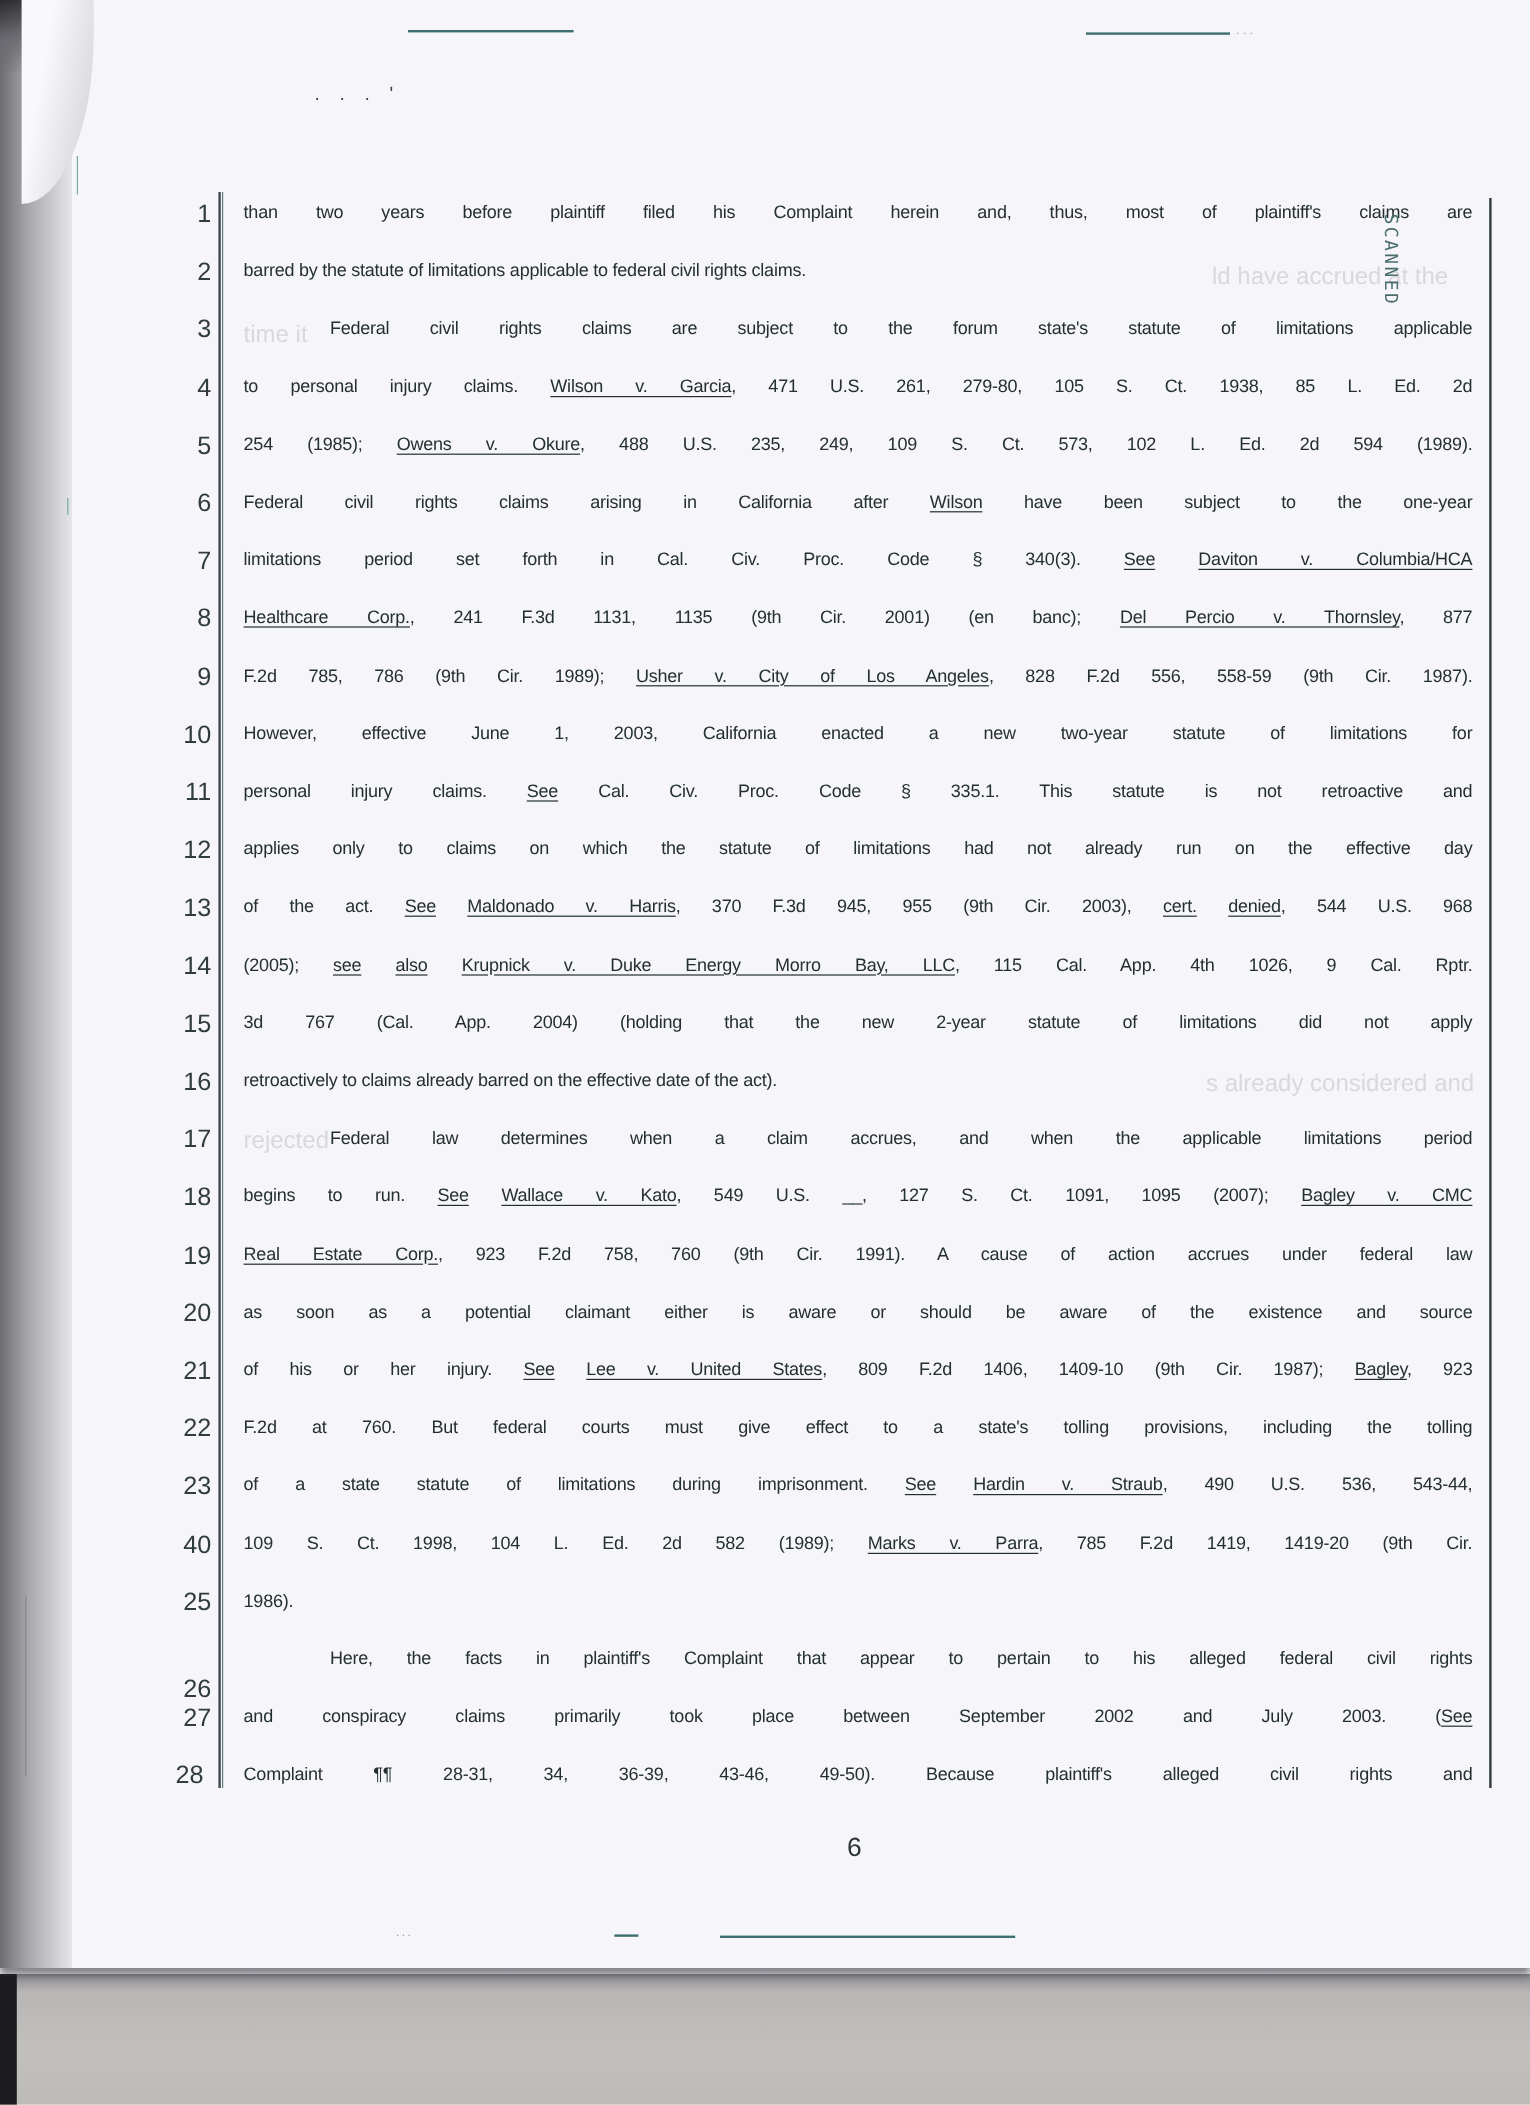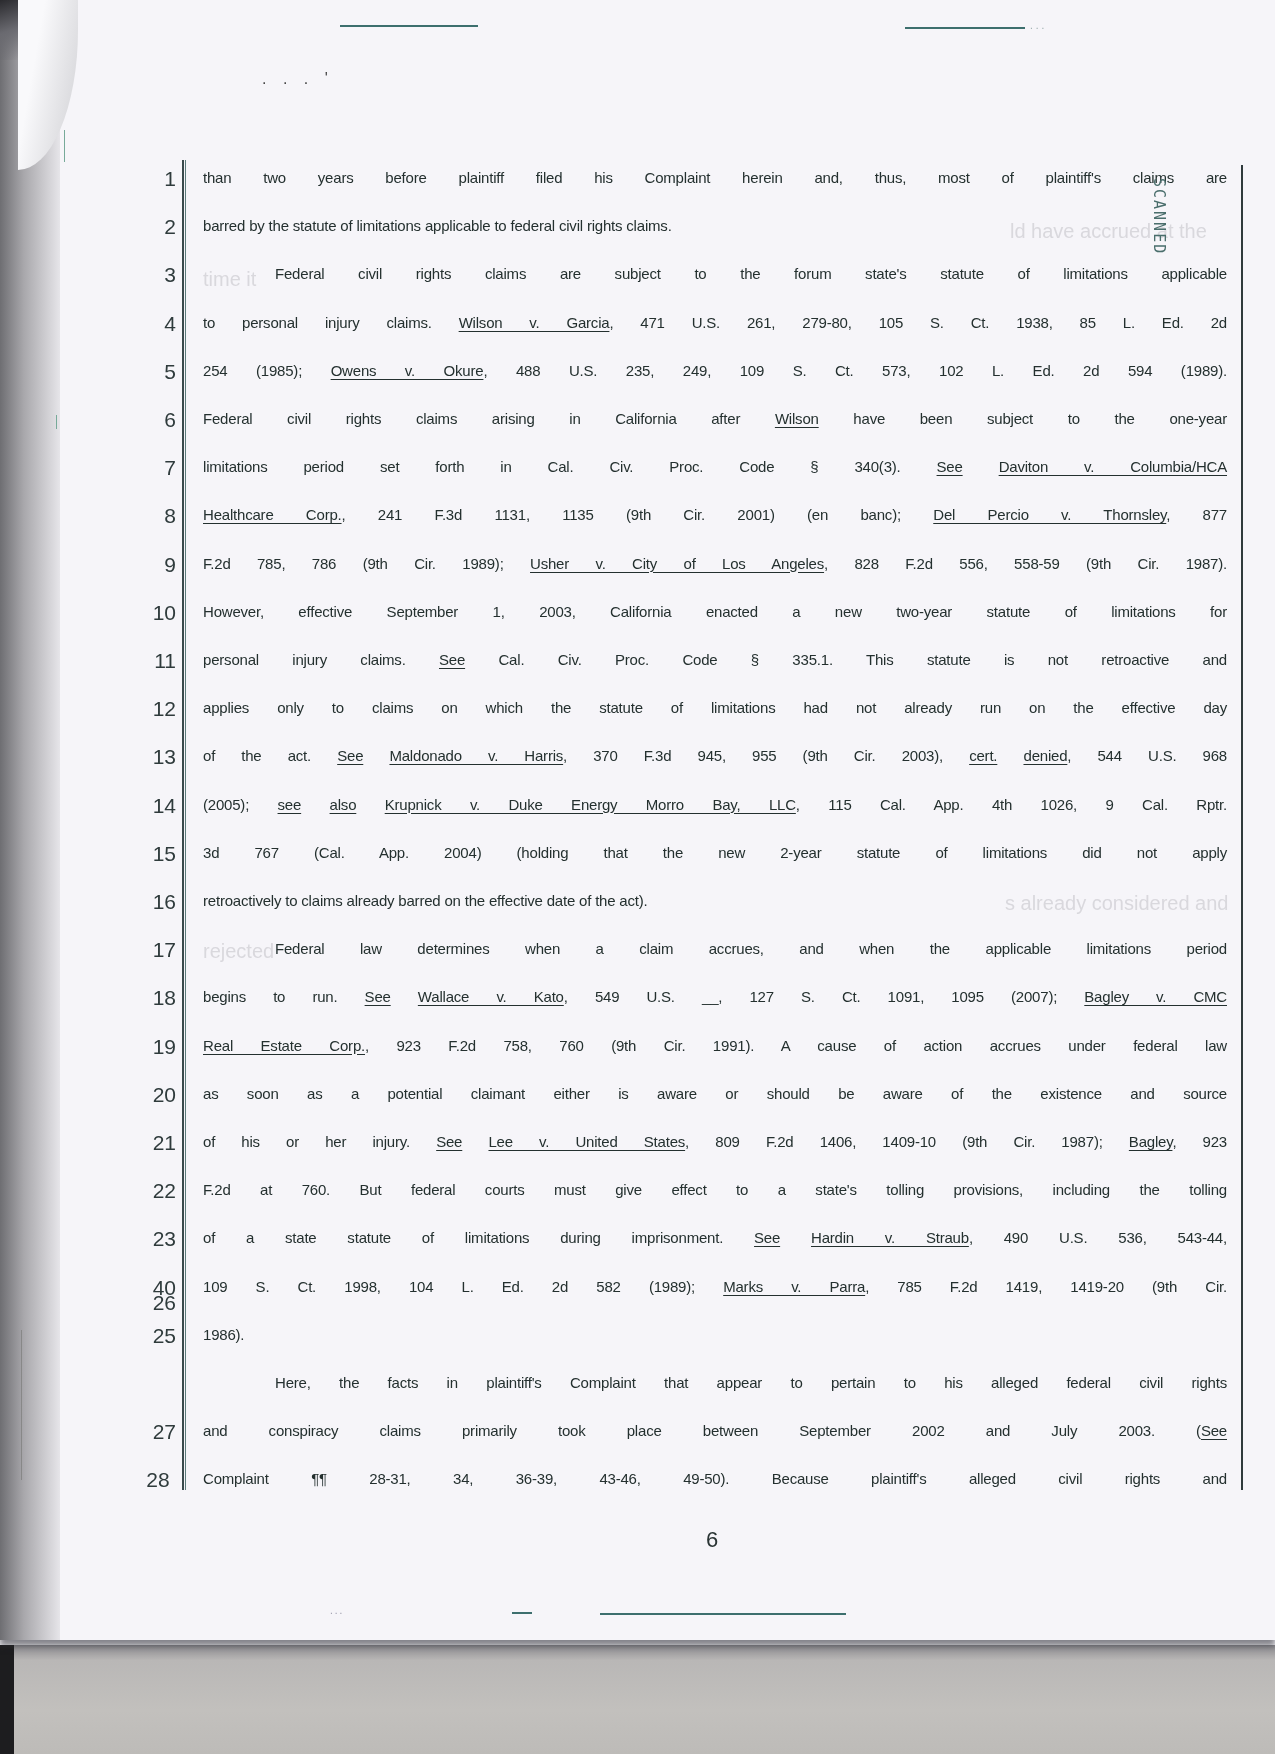--- a/index.html
+++ b/index.html
@@ -121,41 +121,41 @@
       <div class="line-number" style="top: 890px;">16</div>
       <div class="line-number" style="top: 938.2px;">17</div>
       <div class="line-number" style="top: 986.4px;">18</div>
       <div class="line-number" style="top: 1034.6px;">19</div>
       <div class="line-number" style="top: 1082.8px;">20</div>
       <div class="line-number" style="top: 1131px;">21</div>
       <div class="line-number" style="top: 1179.2px;">22</div>
       <div class="line-number" style="top: 1227.4px;">23</div>
       <div class="line-number" style="top: 1275.6px;">40</div>
       <div class="line-number" style="top: 1323.8px;">25</div>
-      <div class="line-number" style="top: 1291px; text-align: right;">26</div>
+      <div class="line-number" style="top: 1396px; text-align: right;">26</div>
       <div class="line-number" style="top: 1420.2px;">27</div>
       <div class="line-number" style="top: 1468.4px; text-align: center;">28</div>
     </div>
 
   <div class="ghost-text" style="left:1010px; top:220px;">ld have accrued at the</div>
   <div class="ghost-text" style="left:203px; top:268px;text-align:right;">time it</div>
   <div class="ghost-text" style="left:1005px; top:892px;">s already considered and</div>
   <div class="ghost-text" style="left:203px; top:940px;">rejected</div>
 
   <div class="body-text" id="body-text">
       <div class="text-line" style="top: 165px;"><span>than two years before plaintiff filed his Complaint herein and, thus, most of plaintiff's claims are</span></div>
       <div class="text-line last" style="top: 213.2px;"><span>barred by the statute of limitations applicable to federal civil rights claims.</span></div>
       <div class="text-line indent" style="top: 261.4px;"><span>Federal civil rights claims are subject to the forum state's statute of limitations applicable</span></div>
       <div class="text-line" style="top: 309.6px;"><span>to personal injury claims.  </span><span class="u">Wilson v. Garcia</span><span>, 471 U.S. 261, 279-80, 105 S. Ct. 1938, 85 L. Ed. 2d</span></div>
       <div class="text-line" style="top: 357.8px;"><span>254 (1985); </span><span class="u">Owens v. Okure</span><span>, 488 U.S. 235, 249, 109 S. Ct. 573, 102 L. Ed. 2d 594 (1989).</span></div>
       <div class="text-line" style="top: 406px;"><span>Federal civil rights claims arising in California after </span><span class="u">Wilson</span><span> have been subject to the one-year</span></div>
       <div class="text-line" style="top: 454.2px;"><span>limitations period set forth in Cal. Civ. Proc. Code § 340(3).  </span><span class="u">See</span><span> </span><span class="u">Daviton v. Columbia/HCA</span></div>
       <div class="text-line" style="top: 502.4px;"><span class="u">Healthcare Corp.</span><span>, 241 F.3d 1131, 1135 (9th Cir. 2001) (en banc); </span><span class="u">Del Percio v. Thornsley</span><span>, 877</span></div>
       <div class="text-line" style="top: 550.6px;"><span>F.2d 785, 786 (9th Cir. 1989); </span><span class="u">Usher v. City of Los Angeles</span><span>, 828 F.2d 556, 558-59 (9th Cir. 1987).</span></div>
-      <div class="text-line" style="top: 598.8px;"><span>However, effective September 1, 2003, California enacted a new two-year statute of limitations for</span></div>
+      <div class="text-line" style="top: 598.8px;"><span>However, effective June 1, 2003, California enacted a new two-year statute of limitations for</span></div>
       <div class="text-line" style="top: 647px;"><span>personal injury claims.  </span><span class="u">See</span><span> Cal. Civ. Proc. Code § 335.1.  This statute is not retroactive and</span></div>
       <div class="text-line" style="top: 695.2px;"><span>applies only to claims on which the statute of limitations had not already run on the effective day</span></div>
       <div class="text-line" style="top: 743.4px;"><span>of the act.  </span><span class="u">See</span><span> </span><span class="u">Maldonado v. Harris</span><span>, 370 F.3d 945, 955 (9th Cir. 2003), </span><span class="u">cert.</span><span> </span><span class="u">denied</span><span>, 544 U.S. 968</span></div>
       <div class="text-line" style="top: 791.6px;"><span>(2005); </span><span class="u">see</span><span> </span><span class="u">also</span><span> </span><span class="u">Krupnick v. Duke Energy Morro Bay, LLC</span><span>, 115 Cal. App. 4th 1026, 9 Cal. Rptr.</span></div>
       <div class="text-line" style="top: 839.8px;"><span>3d 767 (Cal. App. 2004) (holding that the new 2-year statute of limitations did not apply</span></div>
       <div class="text-line last" style="top: 888px;"><span>retroactively to claims already barred on the effective date of the act).</span></div>
       <div class="text-line indent" style="top: 936.2px;"><span>Federal law determines when a claim accrues, and when the applicable limitations period</span></div>
       <div class="text-line" style="top: 984.4px;"><span>begins to run.  </span><span class="u">See</span><span> </span><span class="u">Wallace v. Kato</span><span>, 549 U.S. </span><span>__</span><span>, 127 S. Ct. 1091, 1095 (2007); </span><span class="u">Bagley v. CMC</span></div>
       <div class="text-line" style="top: 1032.6px;"><span class="u">Real Estate Corp.</span><span>, 923 F.2d 758, 760 (9th Cir. 1991).  A cause of action accrues under federal law</span></div>
       <div class="text-line" style="top: 1080.8px;"><span>as soon as a potential claimant either is aware or should be aware of the existence and source</span></div>

